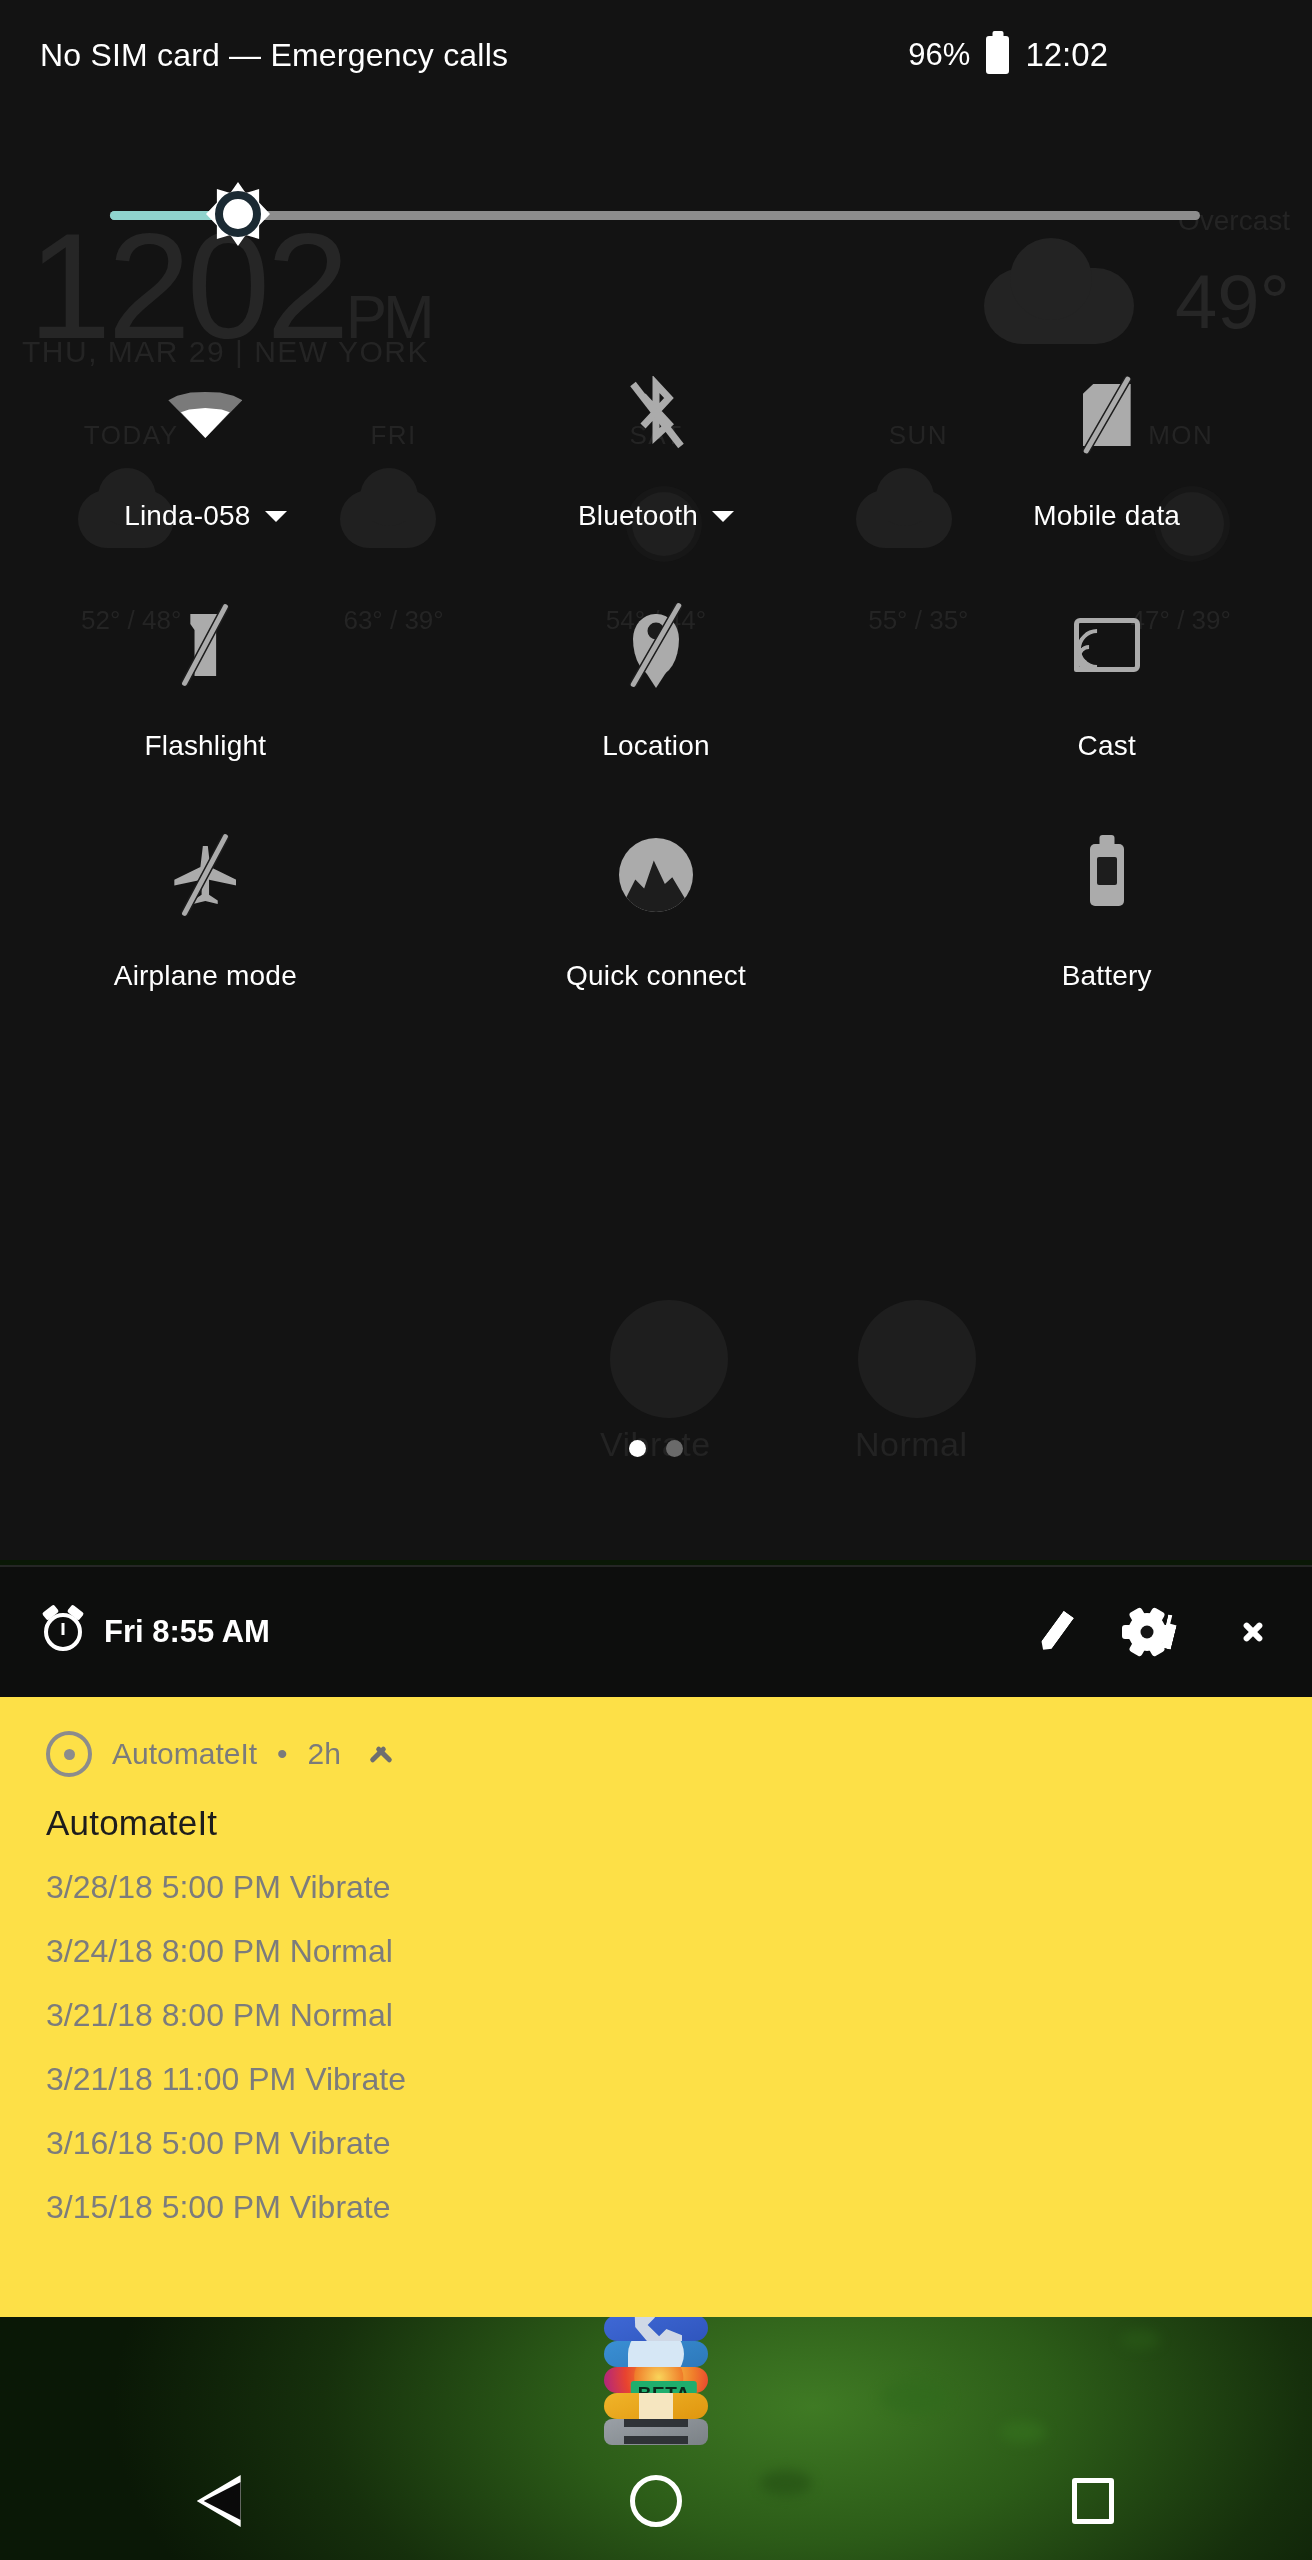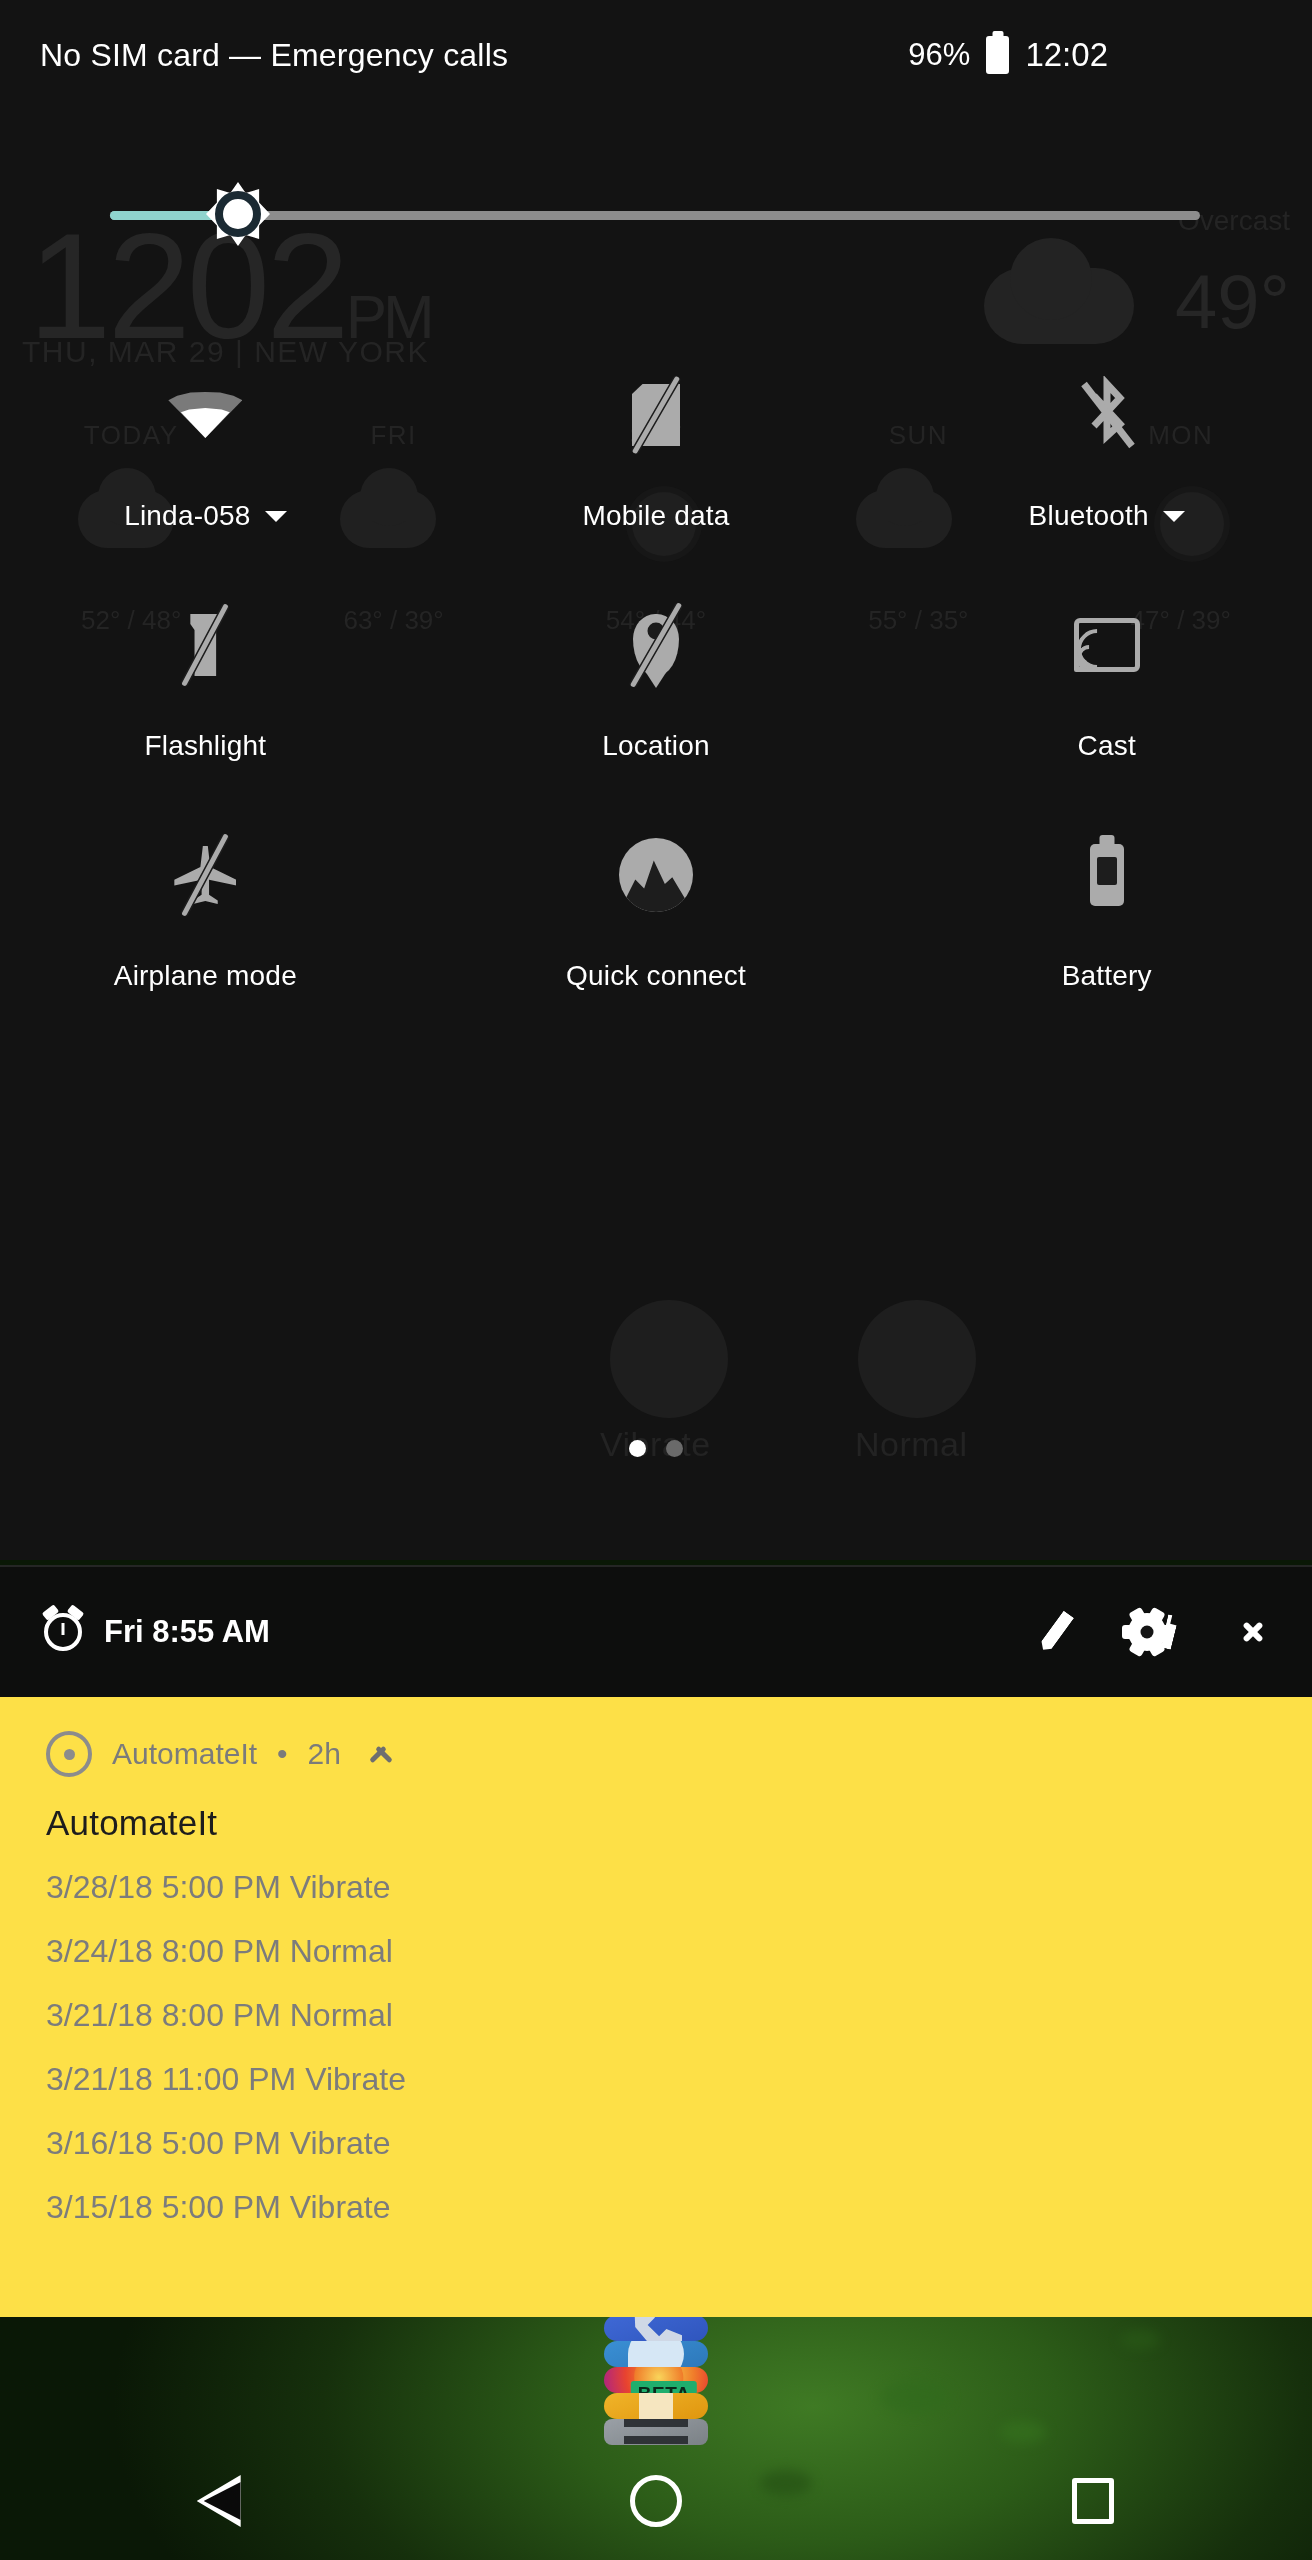--- a/index.html
+++ b/index.html
@@ -495,42 +495,42 @@
           </div>
           <div class="tile-label-row">
             <span class="tile-label">Linda-058</span>
             <span class="caret-down"></span>
           </div>
         </div>
 
         <div class="tile">
           <div class="tile-icon">
             <div class="ic-wrap">
-              <div class="ic-sim"></div>
-              <div class="slash" style="width:88px;transform:translate(-50%,-50%) rotate(-60deg);background:#1d1d1d;height:8px"></div>
-              <div class="slash" style="width:88px;transform:translate(-50%,-50%) rotate(-60deg);background:#ababab;height:5px"></div>
-            </div>
-          </div>
-          <div class="tile-label-row">
-            <span class="tile-label">Mobile data</span>
-          </div>
-        </div>
-
-        <div class="tile">
-          <div class="tile-icon">
-            <div class="ic-wrap">
               <svg width="66" height="78" viewBox="0 0 66 78">
                 <path d="M20 20 L46 48 L33 60 L33 8 L46 22 L20 50" fill="none" stroke="#ababab" stroke-width="7" stroke-linejoin="miter"></path>
                 <line x1="10" y1="8" x2="58" y2="70" stroke="#ababab" stroke-width="7"></line>
               </svg>
             </div>
           </div>
           <div class="tile-label-row">
             <span class="tile-label">Bluetooth</span>
             <span class="caret-down"></span>
+          </div>
+        </div>
+
+        <div class="tile">
+          <div class="tile-icon">
+            <div class="ic-wrap">
+              <div class="ic-sim"></div>
+              <div class="slash" style="width:88px;transform:translate(-50%,-50%) rotate(-60deg);background:#1d1d1d;height:8px"></div>
+              <div class="slash" style="width:88px;transform:translate(-50%,-50%) rotate(-60deg);background:#ababab;height:5px"></div>
+            </div>
+          </div>
+          <div class="tile-label-row">
+            <span class="tile-label">Mobile data</span>
           </div>
         </div>
       </div>
 
       <div class="tile-row">
         <div class="tile">
           <div class="tile-icon">
             <div class="ic-wrap">
               <div class="ic-flash"></div>
               <div class="slash" style="width:92px;height:8px;background:#1d1d1d;transform:translate(-50%,-50%) rotate(-62deg)"></div>

